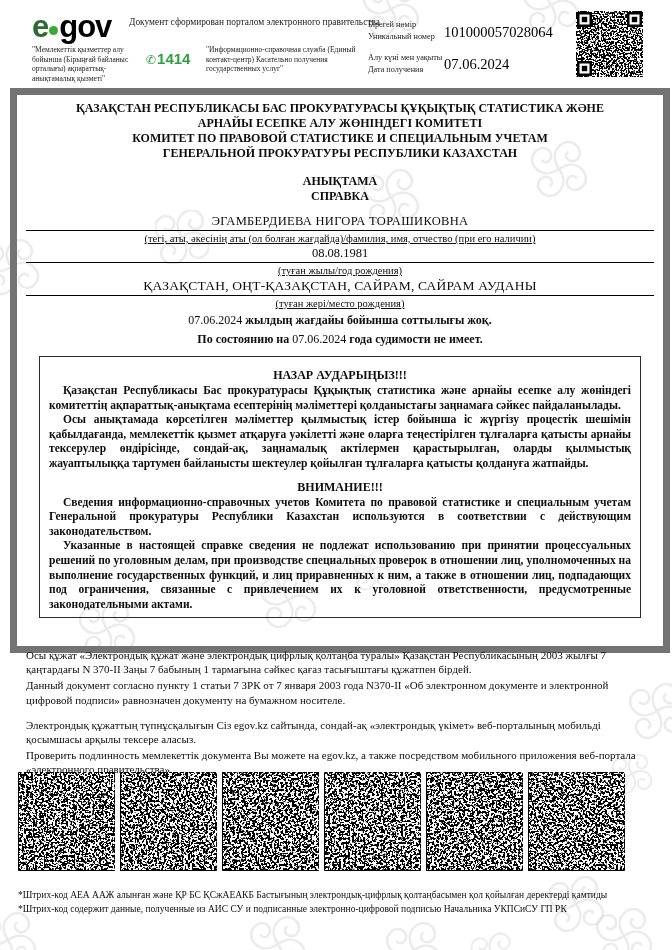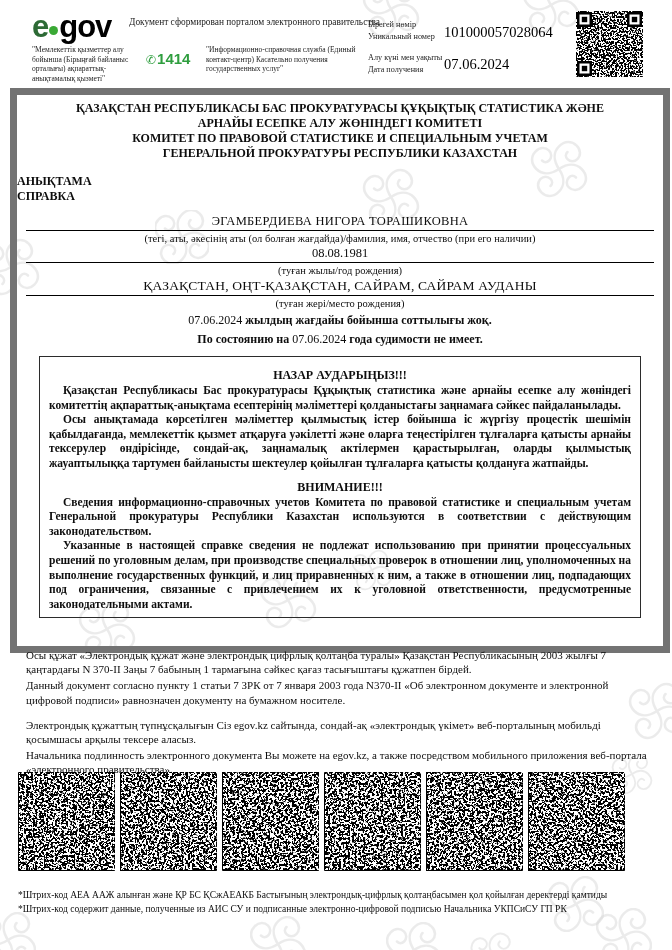--- a/index.html
+++ b/index.html
@@ -21,24 +21,24 @@
   .phone-wrap{position:absolute;left:146px;top:50px;color:#2f9e3f;font-family:"Liberation Sans","DejaVu Sans",sans-serif;
         font-weight:bold;font-size:15px;}
   .phone-icon{font-size:12px;margin-right:1px;}
   .contact-right{position:absolute;left:206px;top:45px;width:158px;font-size:7.5px;line-height:9.6px;color:#222;}
   .meta-label{position:absolute;left:368px;font-size:8.2px;line-height:11.5px;color:#1c1c1c;}
   .meta-value{position:absolute;left:444px;font-size:14.5px;color:#000;}
   .qr{position:absolute;left:576px;top:11px;}
   
   .outer-box{position:absolute;left:10px;top:88px;width:646px;height:551px;border:7px solid #737373;}
   .authority{margin-top:6px;text-align:center;font-weight:bold;font-size:12px;line-height:15px;}
-  .doc-title{margin-top:13px;font-weight:bold;font-size:12px;line-height:15px;}
+  .doc-title{margin-top:13px;text-align:center;font-weight:bold;font-size:12px;line-height:15px;}
   .full-name{margin-top:10px;text-align:center;font-size:12.5px;letter-spacing:.3px;}
   .uline{border-bottom:1px solid #000;margin:1px 9px 0 9px;height:0;}
-  .cap{margin-top:2px;text-align:center;font-size:10.5px;}
+  .cap{margin-top:2px;text-align:center;font-size:10.5px;text-decoration:underline;}
   .val{margin-top:2px;text-align:center;font-size:12.5px;}
   .place{margin-top:2px;text-align:center;font-size:13.5px;letter-spacing:.2px;}
   .verdict{margin-top:4px;text-align:center;font-size:12px;}
   .verdict .b{font-weight:bold;}
   .inner-box{margin:9px 22px 0;border:1px solid #2b2b2b;padding:11px 9px 6px;}
   .att-h{text-align:center;font-weight:bold;font-size:12px;line-height:15px;}
   .att-h.ru{margin-top:9px;}
   .att-p{margin:0;font-weight:bold;font-size:11.5px;line-height:14.6px;text-align:justify;text-indent:14px;}
   
   .legal{position:absolute;left:18px;top:648px;width:637px;font-size:11px;line-height:14.2px;}
@@ -221,21 +221,21 @@
       <div class="att-h ru">ВНИМАНИЕ!!!</div>
       <p class="att-p">Сведения информационно-справочных учетов Комитета по правовой статистике и специальным учетам Генеральной прокуратуры Республики Казахстан используются в соответствии с действующим законодательством.</p>
       <p class="att-p">Указанные в настоящей справке сведения не подлежат использованию при принятии процессуальных решений по  уголовным делам, при производстве специальных проверок в отношении лиц, уполномоченных на выполнение государственных функций, и лиц приравненных к ним, а также в отношении лиц, подпадающих под ограничения, связанные с привлечением их к уголовной ответственности, предусмотренные законодательными актами.</p>
     </div>
   </div>
 
   <div class="legal">
     <p>Осы құжат «Электрондық құжат және электрондық цифрлық қолтаңба туралы» Қазақстан Республикасының 2003 жылғы 7 қаңтардағы N 370-II Заңы 7 бабының 1 тармағына сәйкес қағаз тасығыштағы құжатпен бірдей.</p>
     <p>Данный документ согласно пункту 1 статьи 7 ЗРК от  7 января 2003 года N370-II «Об электронном документе и электронной цифровой подписи» равнозначен документу на бумажном носителе.</p>
     <p class="gap">Электрондық құжаттың түпнұсқалығын Сіз egov.kz сайтында, сондай-ақ «электрондық үкімет» веб-порталының мобильді қосымшасы арқылы тексере аласыз.</p>
-    <p>Начальника подлинность электронного документа Вы можете на egov.kz, а также посредством мобильного приложения веб-портала «электронного правительства».</p>
+    <p>Проверить подлинность мемлекеттік документа Вы можете на egov.kz, а также посредством мобильного приложения веб-портала «электронного правительства».</p>
   </div>
 
   <div class="barcodes">
     <svg width="97" height="99">
         <rect width="97" height="99" fill="#fff"></rect>
         <rect width="97" height="99" filter="url(#bcf1)"></rect>
         <path d="M0.5,0.5 V98.5 H96.5" fill="none" stroke="#000"></path>
         <path d="M0.5,0.5 H96.5 V98.5" fill="none" stroke="#000" stroke-dasharray="3 2.4"></path>
       </svg>
     <svg width="97" height="99">

